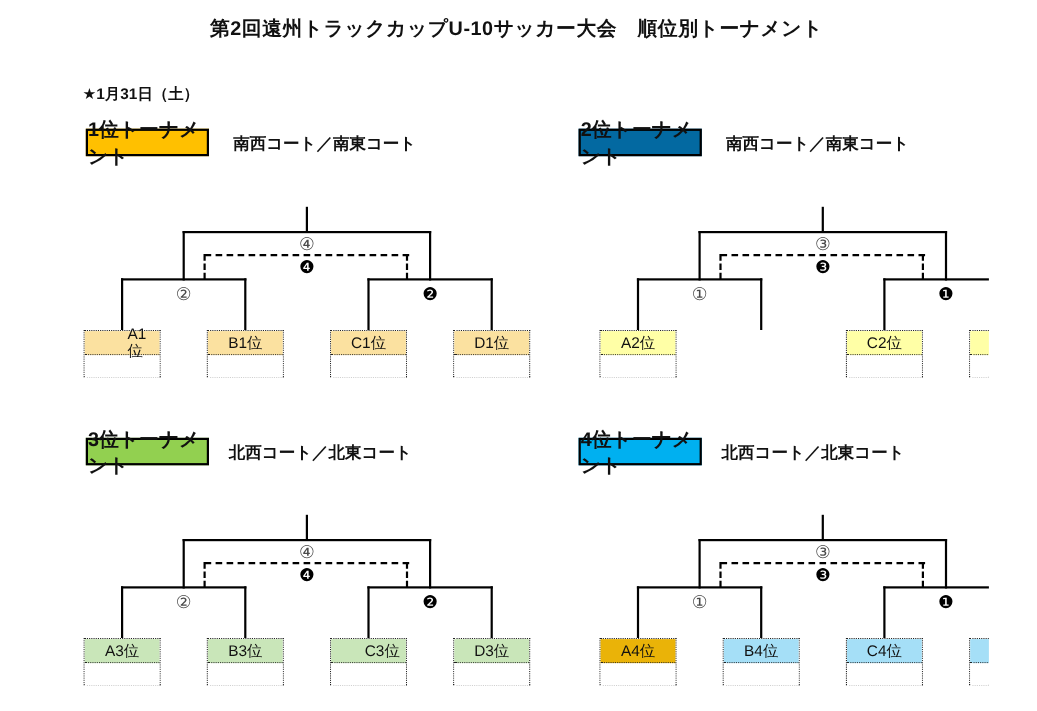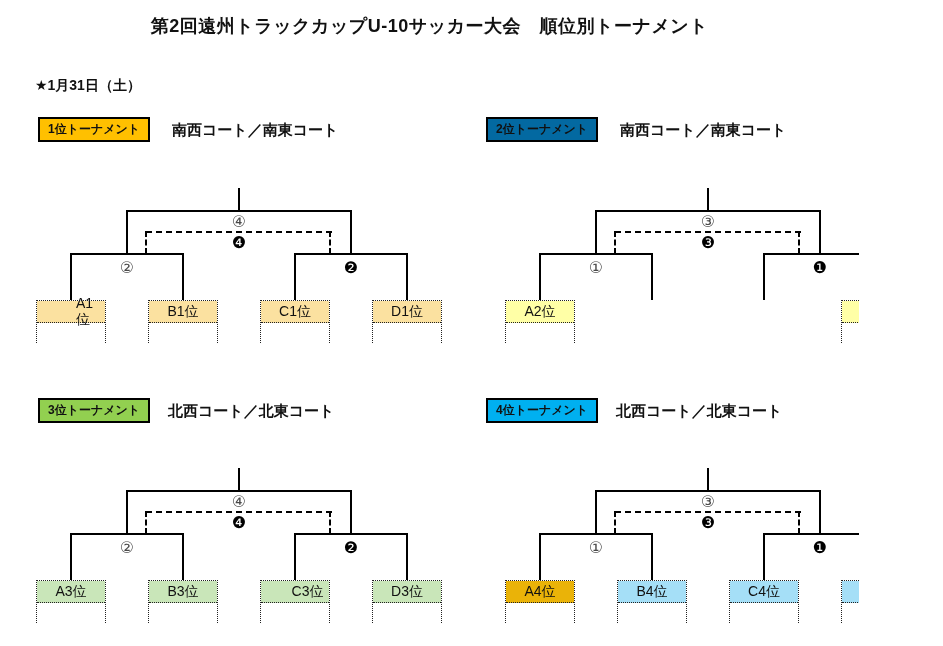--- a/index.html
+++ b/index.html
@@ -1,24 +1,24 @@
 <!DOCTYPE html>
 <html><head>
 <meta charset="utf-8">
 <style>
   html,body{margin:0;padding:0;background:#fff;}
   .page{position:relative;width:859px;height:646px;background:#fff;overflow:hidden;
-        font-family:"Liberation Sans","DejaVu Sans",sans-serif;color:#111;}
+        font-family:"Liberation Sans","DejaVu Sans",sans-serif;color:#111;margin-left:40px;}
 
   .title{position:absolute;top:14px;left:0;width:100%;text-align:center;
          font-size:18px;font-weight:700;letter-spacing:.5px;}
   .date-note{position:absolute;left:35px;top:77px;font-size:14px;font-weight:600;}
 
   .tag{position:absolute;width:112px;height:25px;border:2px solid #000;box-sizing:border-box;
-       display:flex;align-items:center;justify-content:center;font-size:12px;font-weight:600;}
+       display:flex;align-items:center;justify-content:center;font-size:18px;font-weight:600;}
   .tagpos-0{left:38px;top:117px}.tagpos-1{left:486px;top:117px}
   .tagpos-2{left:38px;top:398px}.tagpos-3{left:486px;top:398px}
 
   .courts{position:absolute;font-size:15px;font-weight:600;white-space:nowrap;}
   .cpos-0{left:172px;top:121px}.cpos-1{left:620px;top:121px}
   .cpos-2{left:168px;top:402px}.cpos-3{left:616px;top:402px}
 
   .bracket{position:absolute;width:406px;height:174px;}
   .bpos-0{left:36px;top:170px}.bpos-1{left:505px;top:170px}
   .bpos-2{left:36px;top:450px}.bpos-3{left:505px;top:450px}
@@ -124,20 +124,24 @@
     <div class="dash-v-l"></div>
     <div class="dash-v-r"></div>
     <span class="num n-final">③</span>
     <span class="num n-third">❸</span>
     <span class="num n-sl">①</span>
     <span class="num n-sr">❶</span>
     <div class="team t-0">
       <div class="tname" style="background: rgb(255, 255, 166);">A2位</div>
       <div class="tblank"></div>
     </div>
+    <div class="team t-2">
+      <div class="tname" style="background: rgb(255, 255, 166);">C2位</div>
+      <div class="tblank"></div>
+    </div>
     <div class="team t-3">
       <div class="tname" style="background: rgb(255, 255, 166);">D2位</div>
       <div class="tblank"></div>
     </div>
   </div>
 
   <div class="bracket bpos-2">
     <div class="ln champ"></div>
     <div class="ln final"></div>
     <div class="ln sv-l"></div>

